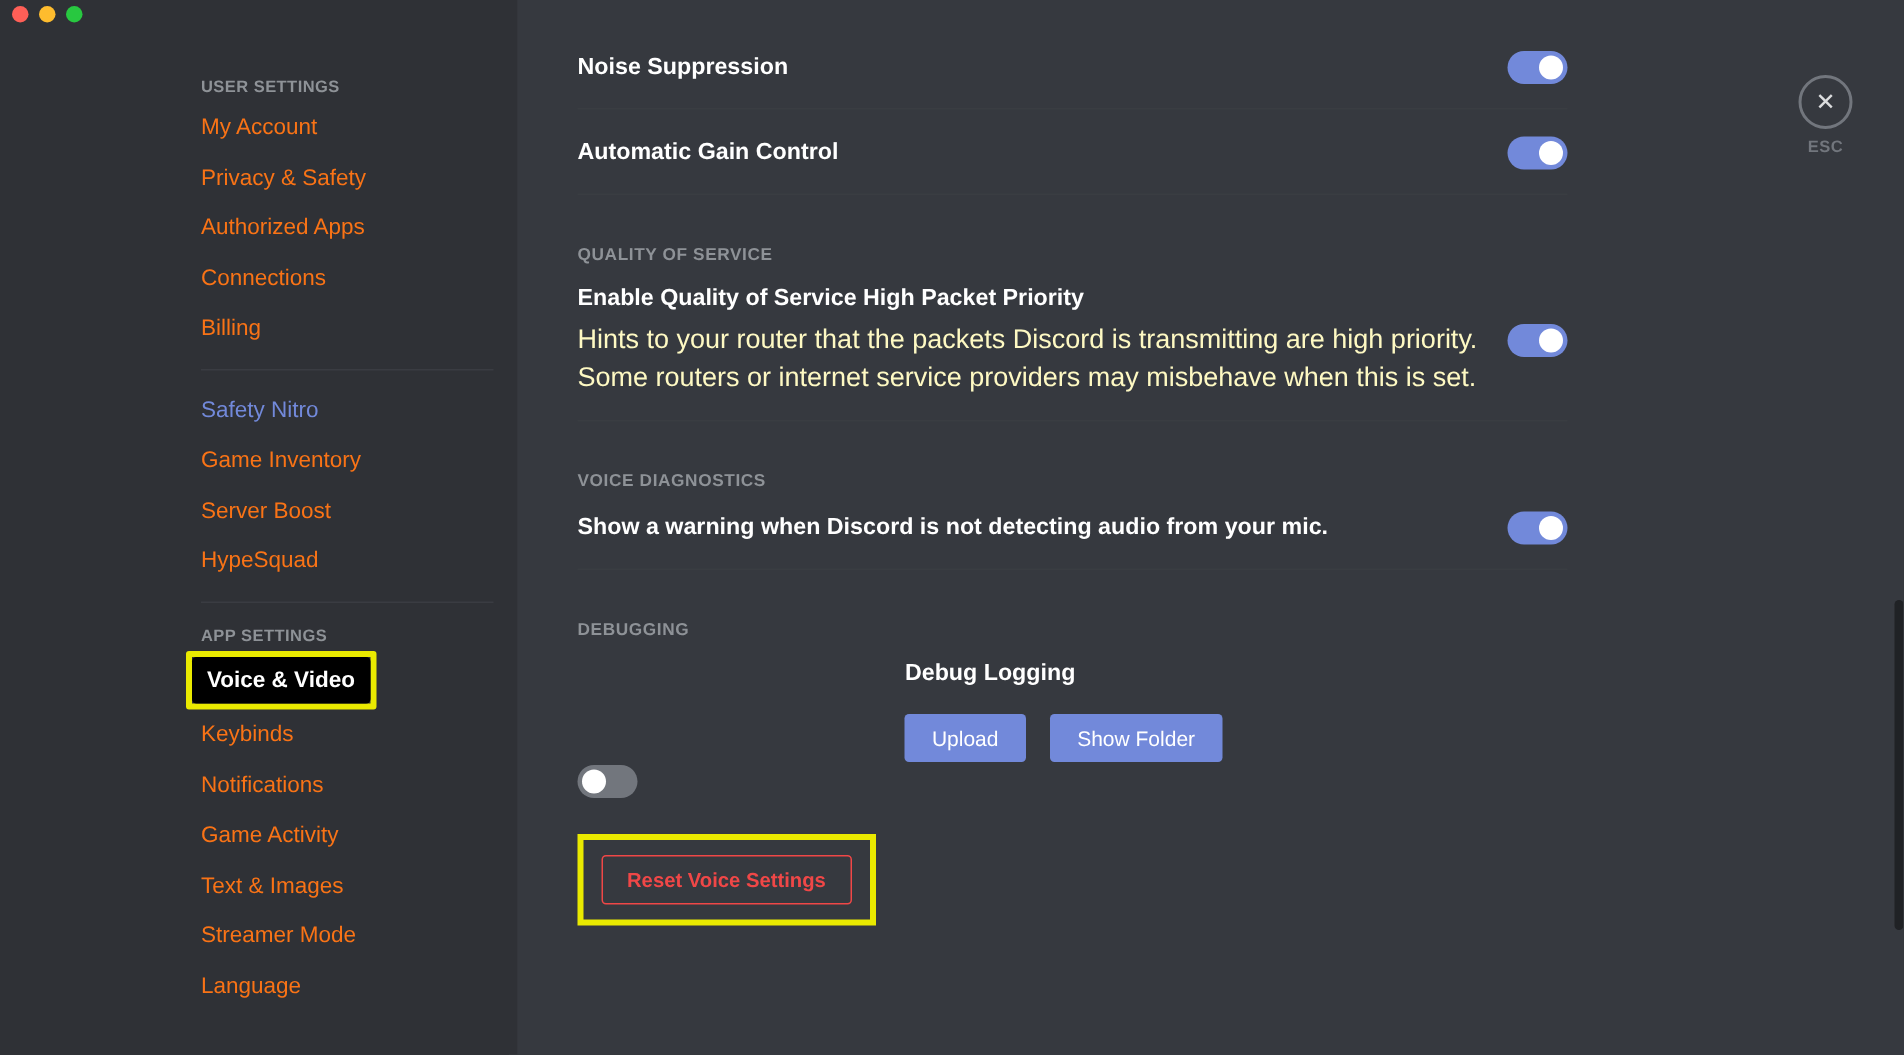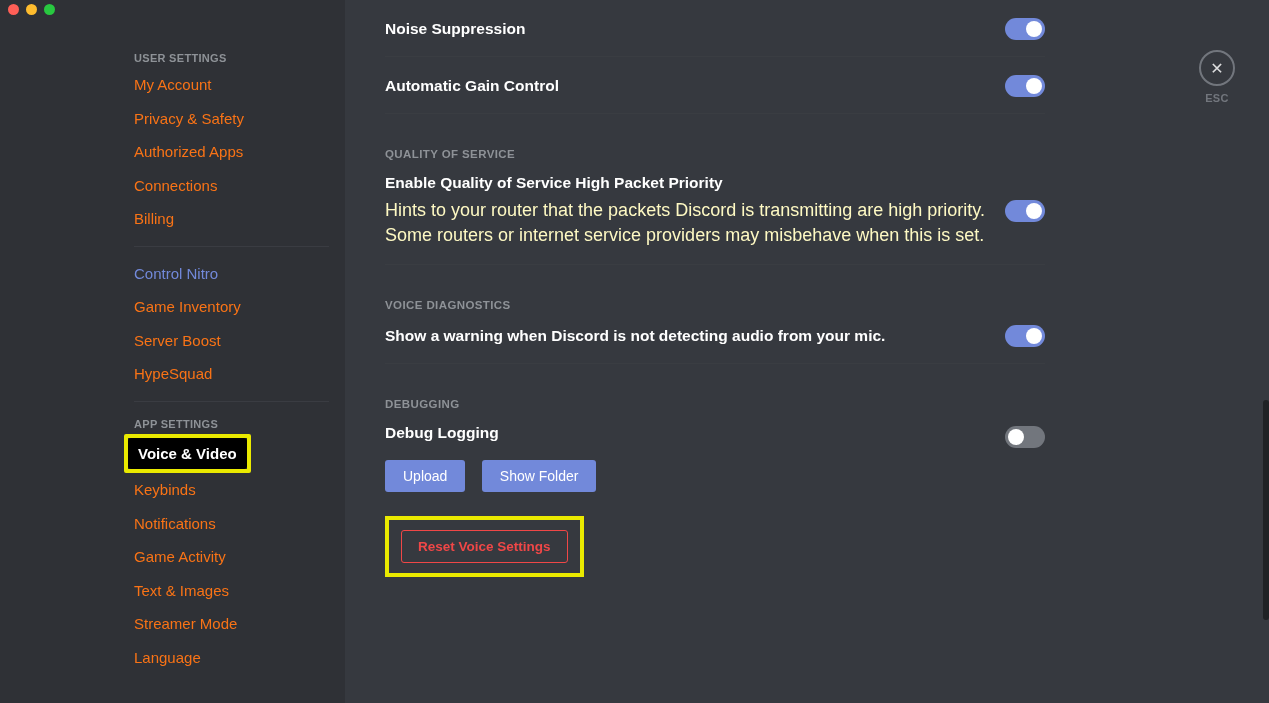--- a/index.html
+++ b/index.html
@@ -79,21 +79,21 @@
   .content-outer {
     flex: 1;
     background: #36393f;
     position: relative;
     padding: 0 40px;
     overflow-y: auto;
   }
   .content {
     max-width: 660px;
     margin-left: 0;
-    padding-top: 0;
+    padding-top: 16px;
   }
   .setting-row {
     display: flex;
     justify-content: space-between;
     align-items: center;
     padding: 18px 0 16px 0;
     border-bottom: 1px solid #42454a50;
   }
   .setting-row.noborder { border-bottom: none; }
   .setting-title {
@@ -209,21 +209,21 @@
 <div class="layout">
   <div class="sidebar-outer">
     <div class="sidebar">
       <div class="section-header">USER SETTINGS</div>
       <div class="sidebar-item">My Account</div>
       <div class="sidebar-item">Privacy &amp; Safety</div>
       <div class="sidebar-item">Authorized Apps</div>
       <div class="sidebar-item">Connections</div>
       <div class="sidebar-item">Billing</div>
       <div class="divider"></div>
-      <div class="sidebar-item nitro">Control Nitro</div>
+      <div class="sidebar-item nitro">Safety Nitro</div>
       <div class="sidebar-item">Game Inventory</div>
       <div class="sidebar-item">Server Boost</div>
       <div class="sidebar-item">HypeSquad</div>
       <div class="divider"></div>
       <div class="section-header">APP SETTINGS</div>
 
       <div class="hl-yellow hl-voice">
         <div class="sidebar-item active">Voice &amp; Video</div>
       </div>
       <div class="sidebar-item">Keybinds</div>
@@ -257,21 +257,21 @@
         <div class="toggle"></div>
       </div>
 
       <div class="cat-header">VOICE DIAGNOSTICS</div>
       <div class="setting-row">
         <div class="setting-title">Show a warning when Discord is not detecting audio from your mic.</div>
         <div class="toggle"></div>
       </div>
 
       <div class="cat-header">DEBUGGING</div>
-      <div class="setting-row noborder" style="padding-bottom:0;">
+      <div class="setting-row noborder" style="padding-bottom:0;flex-direction:column;">
         <div style="flex:1;">
           <div class="setting-title">Debug Logging</div>
           <div class="btn-group">
             <span class="btn">Upload</span>
             <span class="btn">Show Folder</span>
           </div>
         </div>
         <div class="toggle off" style="align-self:flex-start; margin-top:2px;"></div>
       </div>
 

